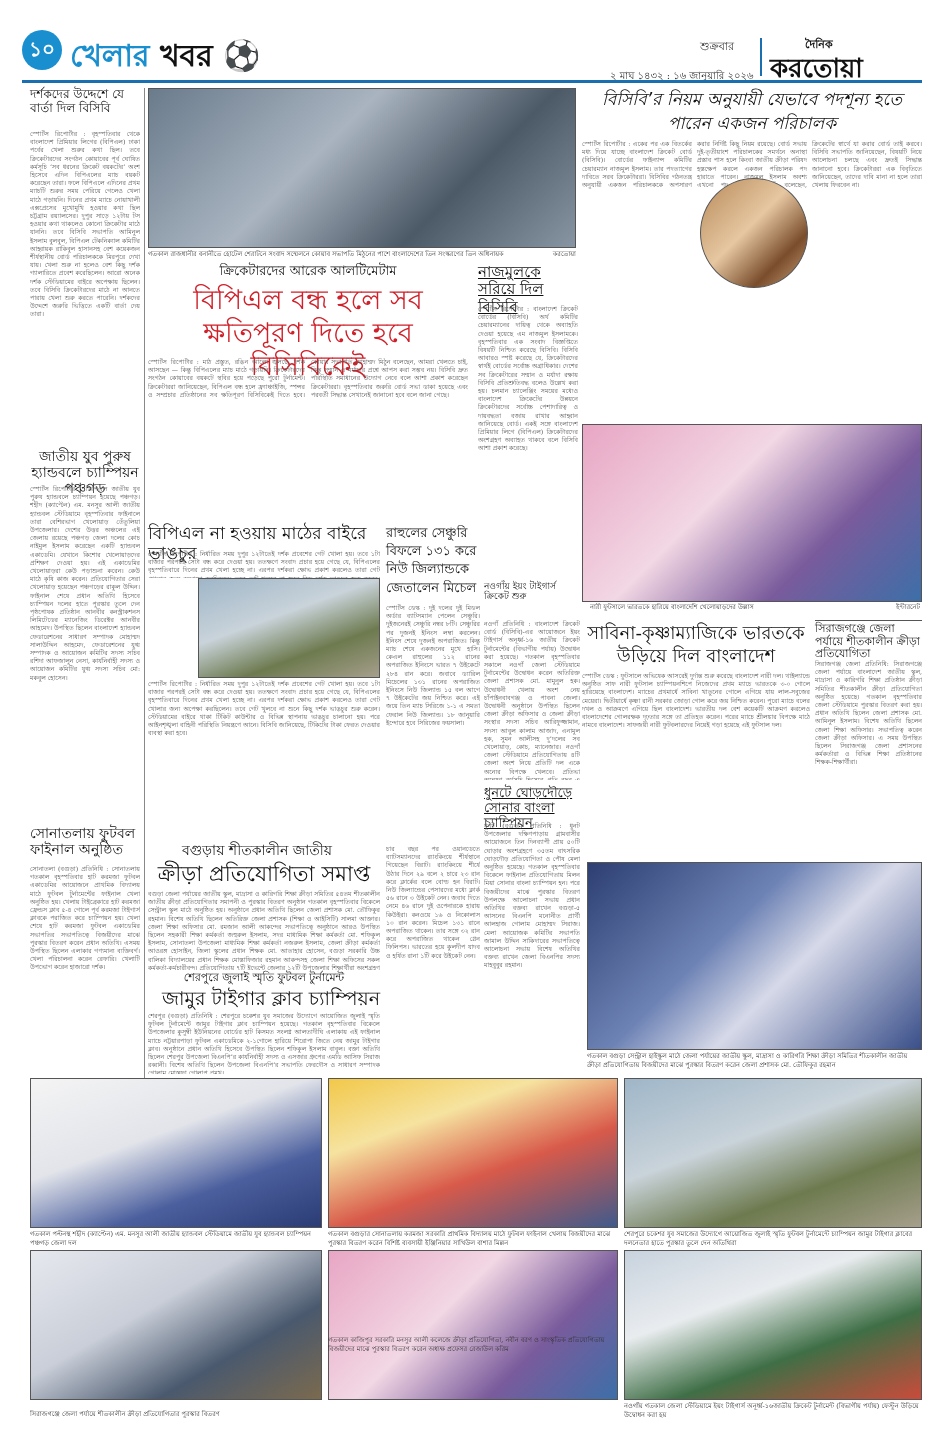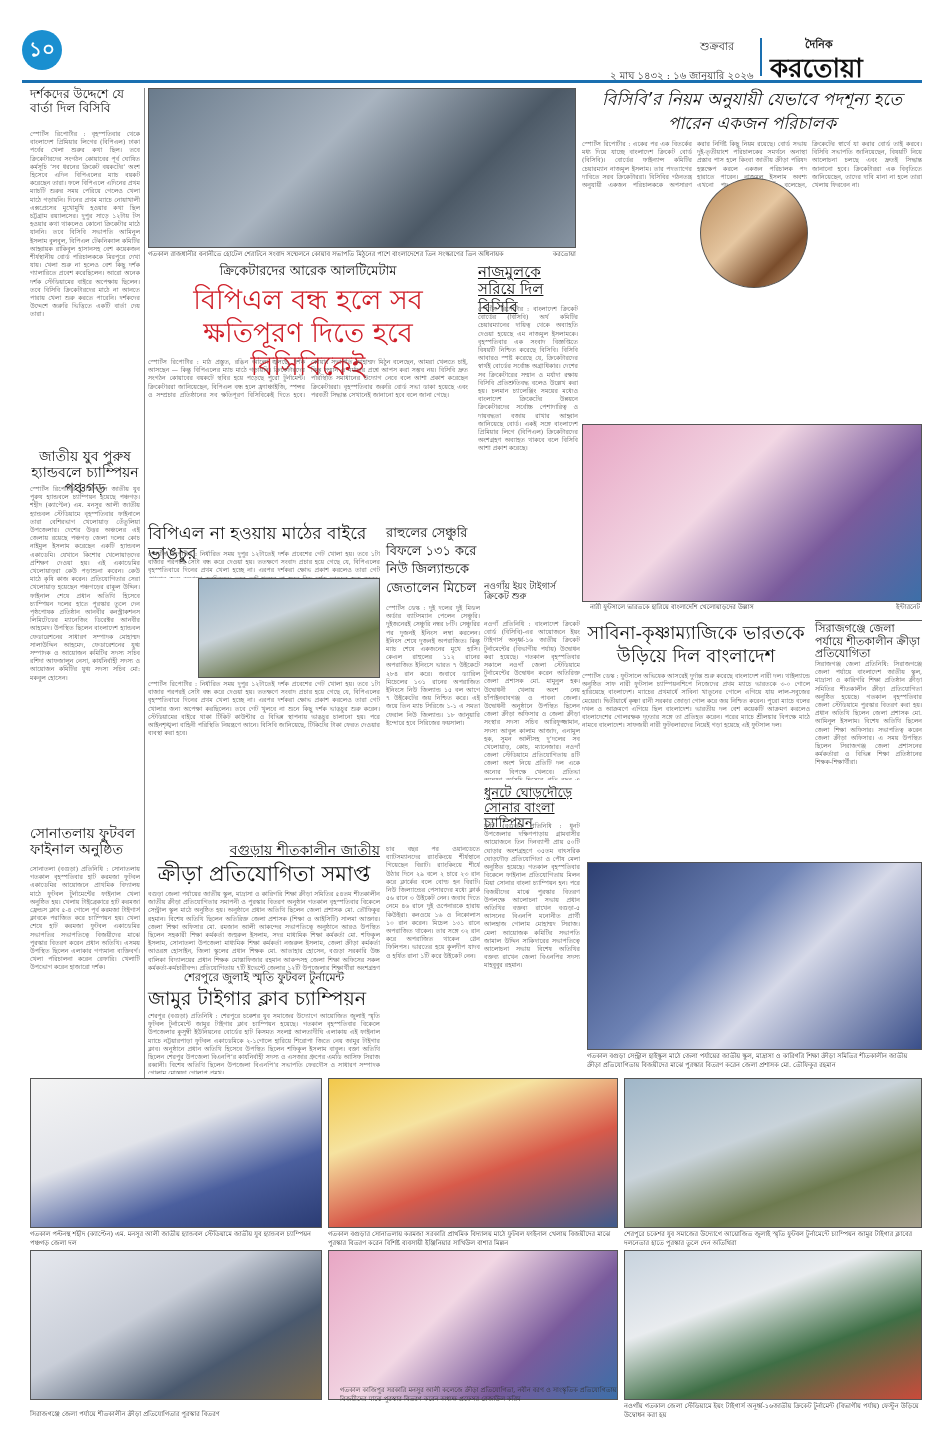--- a/index.html
+++ b/index.html
@@ -28,20 +28,25 @@
   .photo.blue { background: linear-gradient(135deg,#2d3f72,#6e83b5 40%,#d6d9e8 60%,#3a4f8a); }
   .photo.yellow { background: linear-gradient(160deg,#f2c84a,#f6e3a0 30%,#d85a4a 60%,#3f5a8c); }
   .col-sep { background: #888; width: 1px; }
   .red-head { color: #d0202a; }
 </style>
 </head>
 <body>
 
 <div class="abs masthead">
   <div class="abs page-num">১০</div>
+  <div class="abs section-title">
+    <span>খেলার</span>
+    <span class="b">খবর</span>
+    <span style="color:#111;">⚽</span>
+  </div>
   <div class="abs dayname">শুক্রবার</div>
   <div class="abs dateline">২ মাঘ ১৪৩২ : ১৬ জানুয়ারি ২০২৬</div>
   <div class="abs vsep"></div>
   <div class="abs brand-small">দৈনিক</div>
   <div class="abs brand">করতোয়া</div>
 </div>
 <div class="abs rule"></div>
 
 <div class="abs headline" style="left:30px;top:88px;width:110px;font-size:12px;">দর্শকদের উদ্দেশে যে বার্তা দিল বিসিবি</div>
 <div class="abs body-text" style="left:30px;top:130px;width:110px;height:310px;">স্পোর্টস রিপোর্টার : বৃহস্পতিবার থেকে বাংলাদেশ প্রিমিয়ার লিগের (বিপিএল) ঢাকা পর্বের খেলা শুরুর কথা ছিল। তবে ক্রিকেটারদের সংগঠন কোয়াবের পূর্ব ঘোষিত কর্মসূচি ‘সব ধরনের ক্রিকেট বয়কটের’ অংশ হিসেবে এদিন বিপিএলের ম্যাচ বয়কট করেছেন তারা। ফলে বিপিএলে এদিনের প্রথম ম্যাচটি শুরুর সময় পেরিয়ে গেলেও খেলা মাঠে গড়ায়নি। দিনের প্রথম ম্যাচে নোয়াখালী এক্সপ্রেসের মুখোমুখি হওয়ার কথা ছিল চট্টগ্রাম রয়্যালসের। দুপুর সাড়ে ১২টায় টস হওয়ার কথা থাকলেও কোনো ক্রিকেটার মাঠে যাননি। তবে বিসিবি সভাপতি আমিনুল ইসলাম বুলবুল, বিপিএল টেকনিক্যাল কমিটির আহ্বায়ক রাকিবুল হাসানসহ বেশ কয়েকজন শীর্ষস্থানীয় বোর্ড পরিচালককে মিরপুরে দেখা যায়। খেলা শুরু না হলেও বেশ কিছু দর্শক গ্যালারিতে প্রবেশ করেছিলেন। আরো অনেক দর্শক স্টেডিয়ামের বাইরে অপেক্ষায় ছিলেন। তবে বিসিবি ক্রিকেটারদের মাঠে না আনতে পারায় খেলা শুরু করতে পারেনি। দর্শকদের উদ্দেশে জরুরি ভিত্তিতে একটি বার্তা দেয় তারা।</div>
@@ -74,26 +79,26 @@
 <div class="abs body-text" style="left:386px;top:604px;width:94px;height:235px;">স্পোর্টস ডেস্ক : দুই দলের দুই মিডল অর্ডার ব্যাটসম্যান পেলেন সেঞ্চুরি। দুইজনেরই সেঞ্চুরি নম্বর ৮টি। সেঞ্চুরির পর দুজনই ইনিংস লম্বা করলেন। ইনিংস শেষে দুজনই অপরাজিত। কিন্তু ম্যাচ শেষে একজনের মুখে হাসি। কেএল রাহুলের ১১২ রানের অপরাজিত ইনিংসে ভারত ৭ উইকেটে ২৮৪ রান করে। জবাবে ড্যারিল মিচেলের ১৩১ রানের অপরাজিত ইনিংসে নিউ জিল্যান্ড ১৫ বল আগে ৭ উইকেটের জয় নিশ্চিত করে। এই জয়ে তিন ম্যাচ সিরিজে ১-১ এ সমতা ফেরাল নিউ জিল্যান্ড। ১৮ জানুয়ারি ইন্দোরে হবে সিরিজের ফয়সালা।</div>
 
 <div class="abs headline" style="left:484px;top:581px;width:96px;font-size:9px;">নওগাঁয় ইয়ং টাইগার্স ক্রিকেট শুরু</div>
 <div class="abs body-text" style="left:484px;top:620px;width:96px;height:160px;">নওগাঁ প্রতিনিধি : বাংলাদেশ ক্রিকেট বোর্ড (বিসিবি)-এর আয়োজনে ইয়ং টাইগার্স অনূর্ধ্ব-১৬ জাতীয় ক্রিকেট টুর্নামেন্টের (বিভাগীয় পর্যায়) উদ্বোধন করা হয়েছে। গতকাল বৃহস্পতিবার সকালে নওগাঁ জেলা স্টেডিয়ামে টুর্নামেন্টের উদ্বোধন করেন অতিরিক্ত জেলা প্রশাসক মো. মামুনুল হক। উদ্বোধনী খেলায় অংশ নেয় চাঁপাইনবাবগঞ্জ ও পাবনা জেলা। উদ্বোধনী অনুষ্ঠানে উপস্থিত ছিলেন জেলা ক্রীড়া অফিসার ও জেলা ক্রীড়া সংস্থার সদস্য সচিব আরিফুজ্জামান, সদস্য আবুল কালাম আজাদ, এনামুল হক, সুমন আলীসহ দু’দলের সব খেলোয়াড়, কোচ, ম্যানেজার। নওগাঁ জেলা স্টেডিয়ামে প্রতিযোগিতায় ৪টি জেলা অংশ নিয়ে প্রতিটি দল একে অন্যের বিপক্ষে খেলবে। প্রতিভা অন্বেষণ কর্মসূচি হিসেবে প্রতি বছর এ আয়োজন করে বাংলাদেশ ক্রিকেট বোর্ড।</div>
 
 <div class="abs headline" style="left:484px;top:786px;width:96px;font-size:13px;text-decoration:underline;">ধুনটে ঘোড়দৌড়ে সোনার বাংলা চ্যাম্পিয়ন</div>
 <div class="abs body-text" style="left:484px;top:822px;width:96px;height:250px;">ধুনট (বগুড়া) প্রতিনিধি : ধুনট উপজেলার দক্ষিণপাড়ায় গ্রামবাসীর আয়োজনে তিন দিনব্যাপী প্রায় ৫০টি ঘোড়ার অংশগ্রহণে ৩৫তম বাৎসরিক ঘোড়দৌড় প্রতিযোগিতা ও পৌষ মেলা অনুষ্ঠিত হয়েছে। গতকাল বৃহস্পতিবার বিকেলে ফাইনাল প্রতিযোগিতায় মিলন মিয়া সোনার বাংলা চ্যাম্পিয়ন হন। পরে বিজয়ীদের মাঝে পুরস্কার বিতরণ উপলক্ষে আলোচনা সভায় প্রধান অতিথির বক্তব্য রাখেন বগুড়া-৫ আসনের বিএনপি মনোনীত প্রার্থী আলহাজ গোলাম মোহাম্মদ সিরাজ। মেলা আয়োজক কমিটির সভাপতি জামাল উদ্দিন সাকিদারের সভাপতিত্বে আলোচনা সভায় বিশেষ অতিথির বক্তব্য রাখেন জেলা বিএনপির সদস্য মাহবুবুর রহমান।</div>
 
 <div class="abs body-text" style="left:386px;top:845px;width:94px;height:228px;">চার বছর পর ওয়ানডেতে ব্যাটসম্যানদের র‍্যাংকিংয়ে শীর্ষস্থানে গিয়েছেন বিরাট। র‍্যাংকিংয়ে শীর্ষে উঠার দিনে ২৯ বলে ২ চারে ২৩ রান করে ক্লার্কের বলে বোল্ড হন বিরাট। নিউ জিল্যান্ডের পেসারদের মধ্যে ক্লার্ক ৫৬ রানে ৩ উইকেট নেন। জবাব দিতে নেমে ৪৬ রানে দুই ওপেনারকে হারায় কিউইরা। কনওয়ে ১৬ ও নিকোলাস ১০ রান করেন। মিচেল ১৩১ রানে অপরাজিত থাকেন। তার সঙ্গে ৩২ রান করে অপরাজিত থাকেন গ্লেন ফিলিপস। ভারতের হয়ে কুলদীপ যাদব ও হর্ষিত রানা ১টি করে উইকেট নেন।</div>
 
-<div class="abs headline" style="left:148px;top:842px;width:232px;text-align:right;font-size:14px;text-decoration:underline;">বগুড়ায় শীতকালীন জাতীয়</div>
+<div class="abs headline" style="left:141px;top:842px;width:232px;text-align:center;font-size:14px;">বগুড়ায় শীতকালীন জাতীয়</div>
 <div class="abs headline" style="left:148px;top:862px;width:232px;text-align:center;font-size:21px;">ক্রীড়া প্রতিযোগিতা সমাপ্ত</div>
 <div class="abs body-text" style="left:148px;top:890px;width:232px;height:80px;">বগুড়া জেলা পর্যায়ের জাতীয় স্কুল, মাদ্রাসা ও কারিগরি শিক্ষা ক্রীড়া সমিতির ৫৪তম শীতকালীন জাতীয় ক্রীড়া প্রতিযোগিতার সমাপনী ও পুরস্কার বিতরণ অনুষ্ঠান গতকাল বৃহস্পতিবার বিকেলে সেন্ট্রাল স্কুল মাঠে অনুষ্ঠিত হয়। অনুষ্ঠানে প্রধান অতিথি ছিলেন জেলা প্রশাসক মো. তৌফিকুর রহমান। বিশেষ অতিথি ছিলেন অতিরিক্ত জেলা প্রশাসক (শিক্ষা ও আইসিটি) সালমা আক্তার। জেলা শিক্ষা অফিসার মো. রমজান আলী আকন্দের সভাপতিত্বে অনুষ্ঠানে আরও উপস্থিত ছিলেন সহকারী শিক্ষা কর্মকর্তা জহুরুল ইসলাম, সদর মাধ্যমিক শিক্ষা কর্মকর্তা মো. শফিকুল ইসলাম, সোনাতলা উপজেলা মাধ্যমিক শিক্ষা কর্মকর্তা নজরুল ইসলাম, জেলা ক্রীড়া কর্মকর্তা আওরঙ্গ হোসাইন, জিলা স্কুলের প্রধান শিক্ষক মো. আতাহার হোসেন, বগুড়া সরকারি উচ্চ বালিকা বিদ্যালয়ের প্রধান শিক্ষক মোস্তাফিজার রহমান আকন্দসহ জেলা শিক্ষা অফিসের সকল কর্মকর্তা-কর্মচারীবৃন্দ। প্রতিযোগিতায় ৭টি ইভেন্টে জেলার ১২টি উপজেলার শিক্ষার্থীরা অংশগ্রহণ করেন। খবর বিজ্ঞপ্তির।</div>
 
 <div class="abs headline" style="left:148px;top:972px;width:232px;text-align:center;font-size:11px;">শেরপুরে জুলাই স্মৃতি ফুটবল টুর্নামেন্ট</div>
-<div class="abs headline" style="left:148px;top:988px;width:232px;text-align:left;font-size:19px;">জামুর টাইগার ক্লাব চ্যাম্পিয়ন</div>
+<div class="abs headline" style="left:148px;top:988px;width:232px;text-align:right;font-size:19px;">জামুর টাইগার ক্লাব চ্যাম্পিয়ন</div>
 <div class="abs body-text" style="left:148px;top:1012px;width:232px;height:62px;">শেরপুর (বগুড়া) প্রতিনিধি : শেরপুরে চকেশর যুব সমাজের উদ্যোগে আয়োজিত জুলাই স্মৃতি ফুটবল টুর্নামেন্টে জামুর টাইগার ক্লাব চ্যাম্পিয়ন হয়েছে। গতকাল বৃহস্পতিবার বিকেলে উপজেলার কুসুম্বী ইউনিয়নের বোর্ডের হাট কিসমত সংলগ্ন আলতাদীঘি এলাকায় এই ফাইনাল ম্যাচে নট্টয়ারপাড়া ফুটবল একাডেমিকে ২-১গোলে হারিয়ে শিরোপা জিতে নেয় জামুর টাইগার ক্লাব। অনুষ্ঠানে প্রধান অতিথি হিসেবে উপস্থিত ছিলেন শফিকুল ইসলাম বাবুল। বক্তা অতিথি ছিলেন শেরপুর উপজেলা বিএনপি’র কার্যনির্বাহী সদস্য ও এসজার গ্রুপের এমডি আসিফ সিরাজ রব্বানী। বিশেষ অতিথি ছিলেন উপজেলা বিএনপি’র সভাপতি ফেরদৌস ও সাধারণ সম্পাদক গোলাম মোস্তফা গোলাপ প্রমুখ।</div>
 
 <div class="abs headline" style="left:582px;top:88px;width:340px;text-align:center;font-size:17px;line-height:1.4;font-style:italic;">বিসিবি’র নিয়ম অনুযায়ী যেভাবে পদশূন্য হতে পারেন একজন পরিচালক</div>
 <div class="abs body-text" style="left:582px;top:140px;width:340px;height:278px;column-count:3;column-gap:5px;">স্পোর্টস রিপোর্টার : একের পর এক বিতর্কের মধ্য দিয়ে যাচ্ছে বাংলাদেশ ক্রিকেট বোর্ড (বিসিবি)। বোর্ডের ফাইন্যান্স কমিটির চেয়ারম্যান নাজমুল ইসলাম। তার পদত্যাগের দাবিতে সরব ক্রিকেটাররা। বিসিবির গঠনতন্ত্র অনুযায়ী একজন পরিচালককে অপসারণ করার নির্দিষ্ট কিছু নিয়ম রয়েছে। বোর্ড সভায় দুই-তৃতীয়াংশ পরিচালকের সমর্থনে অনাস্থা প্রস্তাব পাস হলে কিংবা জাতীয় ক্রীড়া পরিষদ হস্তক্ষেপ করলে একজন পরিচালক পদ হারাতে পারেন। নাজমুল ইসলাম অবশ্য এখনো পদ ছাড়েননি। তিনি বলেছেন, ক্রিকেটের স্বার্থে যা করার বোর্ড তাই করবে। বিসিবি সভাপতি জানিয়েছেন, বিষয়টি নিয়ে আলোচনা চলছে এবং দ্রুতই সিদ্ধান্ত জানানো হবে। ক্রিকেটাররা এক বিবৃতিতে জানিয়েছেন, তাদের দাবি মানা না হলে তারা খেলায় ফিরবেন না।</div>
 <div class="abs photo warm" style="left:700px;top:178px;width:108px;height:110px;border-radius:50%;"></div>
 
 <div class="abs photo pink" style="left:582px;top:424px;width:340px;height:178px;"></div>
 <div class="abs caption" style="left:590px;top:603px;width:260px;">নারী ফুটসালে ভারতকে হারিয়ে বাংলাদেশি খেলোয়াড়দের উল্লাস</div>
 <div class="abs caption" style="left:860px;top:603px;width:60px;text-align:right;">ইন্টারনেট</div>
 
@@ -113,16 +118,16 @@
 <div class="abs caption" style="left:328px;top:1230px;width:290px;">গতকাল বগুড়ার সোনাতলায় করমজা সরকারি প্রাথমিক বিদ্যালয় মাঠে ফুটবল ফাইনাল খেলায় বিজয়ীদের মাঝে পুরস্কার বিতরণ করেন বিশিষ্ট ব্যবসায়ী ইঞ্জিনিয়ার সাখিউল বাশার মিল্লন</div>
 
 <div class="abs photo field" style="left:624px;top:1078px;width:298px;height:150px;"></div>
 <div class="abs caption" style="left:624px;top:1230px;width:298px;">শেরপুরে চকেশর যুব সমাজের উদ্যোগে আয়োজিত জুলাই স্মৃতি ফুটবল টুর্নামেন্টে চ্যাম্পিয়ন জামুর টাইগার ক্লাবের দলনেতার হাতে পুরস্কার তুলে দেন অতিথিরা</div>
 
 <div class="abs photo" style="left:30px;top:1250px;width:292px;height:150px;background:linear-gradient(150deg,#e6e8ee,#c9ced8 40%,#4a596e 70%,#7b6a4e);"></div>
 <div class="abs caption" style="left:30px;top:1410px;width:250px;">সিরাজগঞ্জে জেলা পর্যায়ে শীতকালীন ক্রীড়া প্রতিযোগিতার পুরস্কার বিতরণ</div>
 <div class="abs caption" style="left:280px;top:1452px;width:42px;text-align:right;">-করতোয়া</div>
 
 <div class="abs photo pink" style="left:328px;top:1250px;width:290px;height:150px;"></div>
-<div class="abs caption" style="left:328px;top:1386px;width:290px;margin-left:12px;">গতকাল কাজিপুর সরকারি মনসুর আলী কলেজে ক্রীড়া প্রতিযোগিতা, নবীন বরণ ও সাংস্কৃতিক প্রতিযোগিতায় বিজয়ীদের মাঝে পুরস্কার বিতরণ করেন অধ্যক্ষ প্রফেসর রেজাউল করিম</div>
+<div class="abs caption" style="left:328px;top:1336px;width:290px;">গতকাল কাজিপুর সরকারি মনসুর আলী কলেজে ক্রীড়া প্রতিযোগিতা, নবীন বরণ ও সাংস্কৃতিক প্রতিযোগিতায় বিজয়ীদের মাঝে পুরস্কার বিতরণ করেন অধ্যক্ষ প্রফেসর রেজাউল করিম</div>
 
 <div class="abs photo" style="left:624px;top:1250px;width:298px;height:150px;background:linear-gradient(160deg,#c8d3de,#e9ecef 35%,#3f6f46 65%,#c94b3b);"></div>
 <div class="abs caption" style="left:624px;top:1402px;width:298px;">নওগাঁয় গতকাল জেলা স্টেডিয়ামে ইয়ং টাইগার্স অনূর্ধ্ব-১৬জাতীয় ক্রিকেট টুর্নামেন্ট (বিভাগীয় পর্যায়) ফেস্টুন উড়িয়ে উদ্বোধন করা হয়</div>
 
 </body></html>

